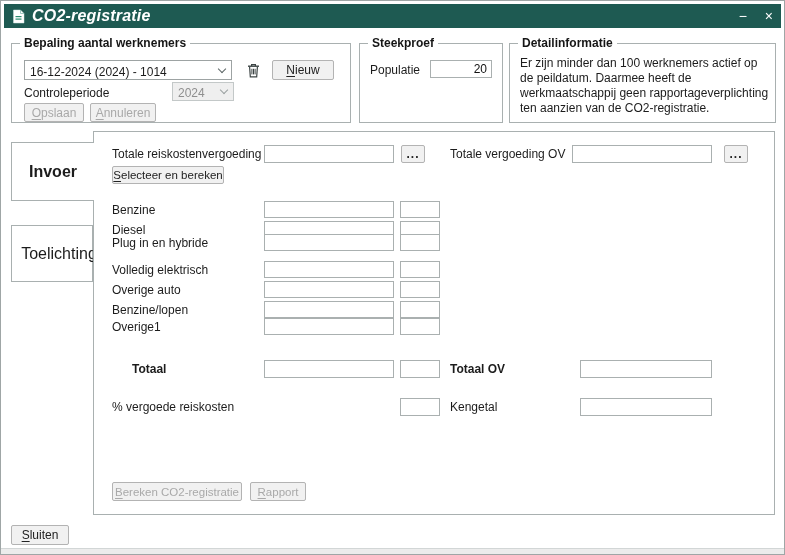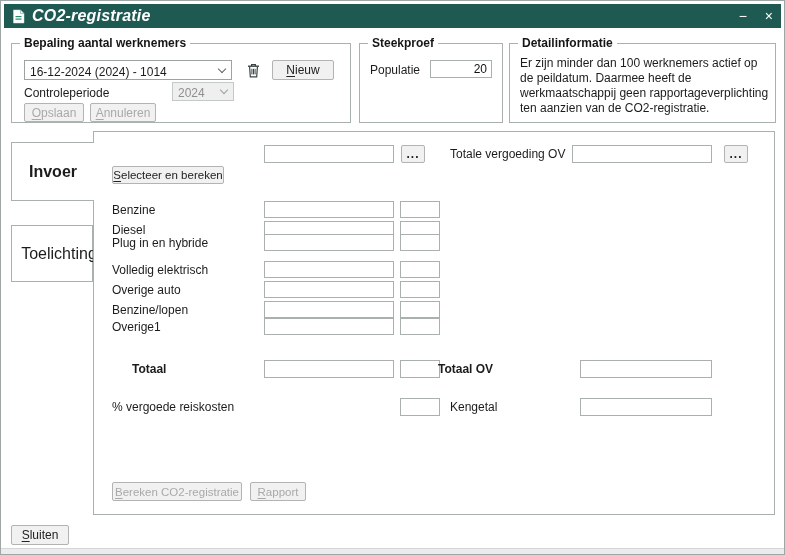--- a/index.html
+++ b/index.html
@@ -143,20 +143,21 @@
   <div class="group g-detail">
     <span class="legend">Detailinformatie</span>
     <div class="detail-text">Er zijn minder dan 100 werknemers actief op de peildatum. Daarmee heeft de werkmaatschappij geen rapportageverplichting ten aanzien van de CO2-registratie.</div>
   </div>
 
   <div class="tab tab-invoer">Invoer</div>
   <div class="tab tab-toelichting">Toelichting</div>
 
   <div class="panel">
 
+    <span class="lbl" style="left:18px; top:15px;">Totale reiskostenvergoeding</span>
     <input class="input" style="left: 170px; top: 13px; width: 130px;">
     <button class="btn dots-btn" style="left:307px; top:13px; height:18px;">...</button>
 
     <span class="lbl" style="left:356px; top:15px;">Totale vergoeding OV</span>
     <input class="input" style="left: 478px; top: 13px; width: 140px;">
     <button class="btn dots-btn" style="left:630px; top:13px; height:18px;">...</button>
 
     <button class="btn" style="left:18px; top:34px; width:112px; height:18px; font-size:11.5px;"><u>S</u>electeer en bereken</button>
 
     <div class="fuel-row r0">
@@ -192,21 +193,21 @@
     <div class="fuel-row r6">
       <span class="f-lbl">Overige1</span>
       <input class="input f-in1" style="height: 17px;">
       <input class="input f-in2" style="height: 17px;">
     </div>
 
     <span class="lbl bold" style="left:18px; top:230px;margin-left:20px;">Totaal</span>
     <input class="input" style="left: 170px; top: 228px; width: 130px;">
     <input class="input" style="left: 306px; top: 228px; width: 40px;">
 
-    <span class="lbl bold" style="left:344px; top:230px;">Totaal OV</span>
+    <span class="lbl bold" style="left:356px; top:230px;">Totaal OV</span>
     <input class="input" style="left: 486px; top: 228px; width: 132px;">
 
     <span class="lbl" style="left:18px; top:268px;">% vergoede reiskosten</span>
     <input class="input" style="left: 306px; top: 266px; width: 40px;">
 
     <span class="lbl" style="left:356px; top:268px;">Kengetal</span>
     <input class="input" style="left: 486px; top: 266px; width: 132px;">
 
     <button class="btn disabled" style="left:18px; top:350px; width:130px; height:19px; font-size:11.5px;"><u>B</u>ereken CO2-registratie</button>
     <button class="btn disabled" style="left:156px; top:350px; width:56px; height:19px; font-size:11.5px;"><u>R</u>apport</button>

